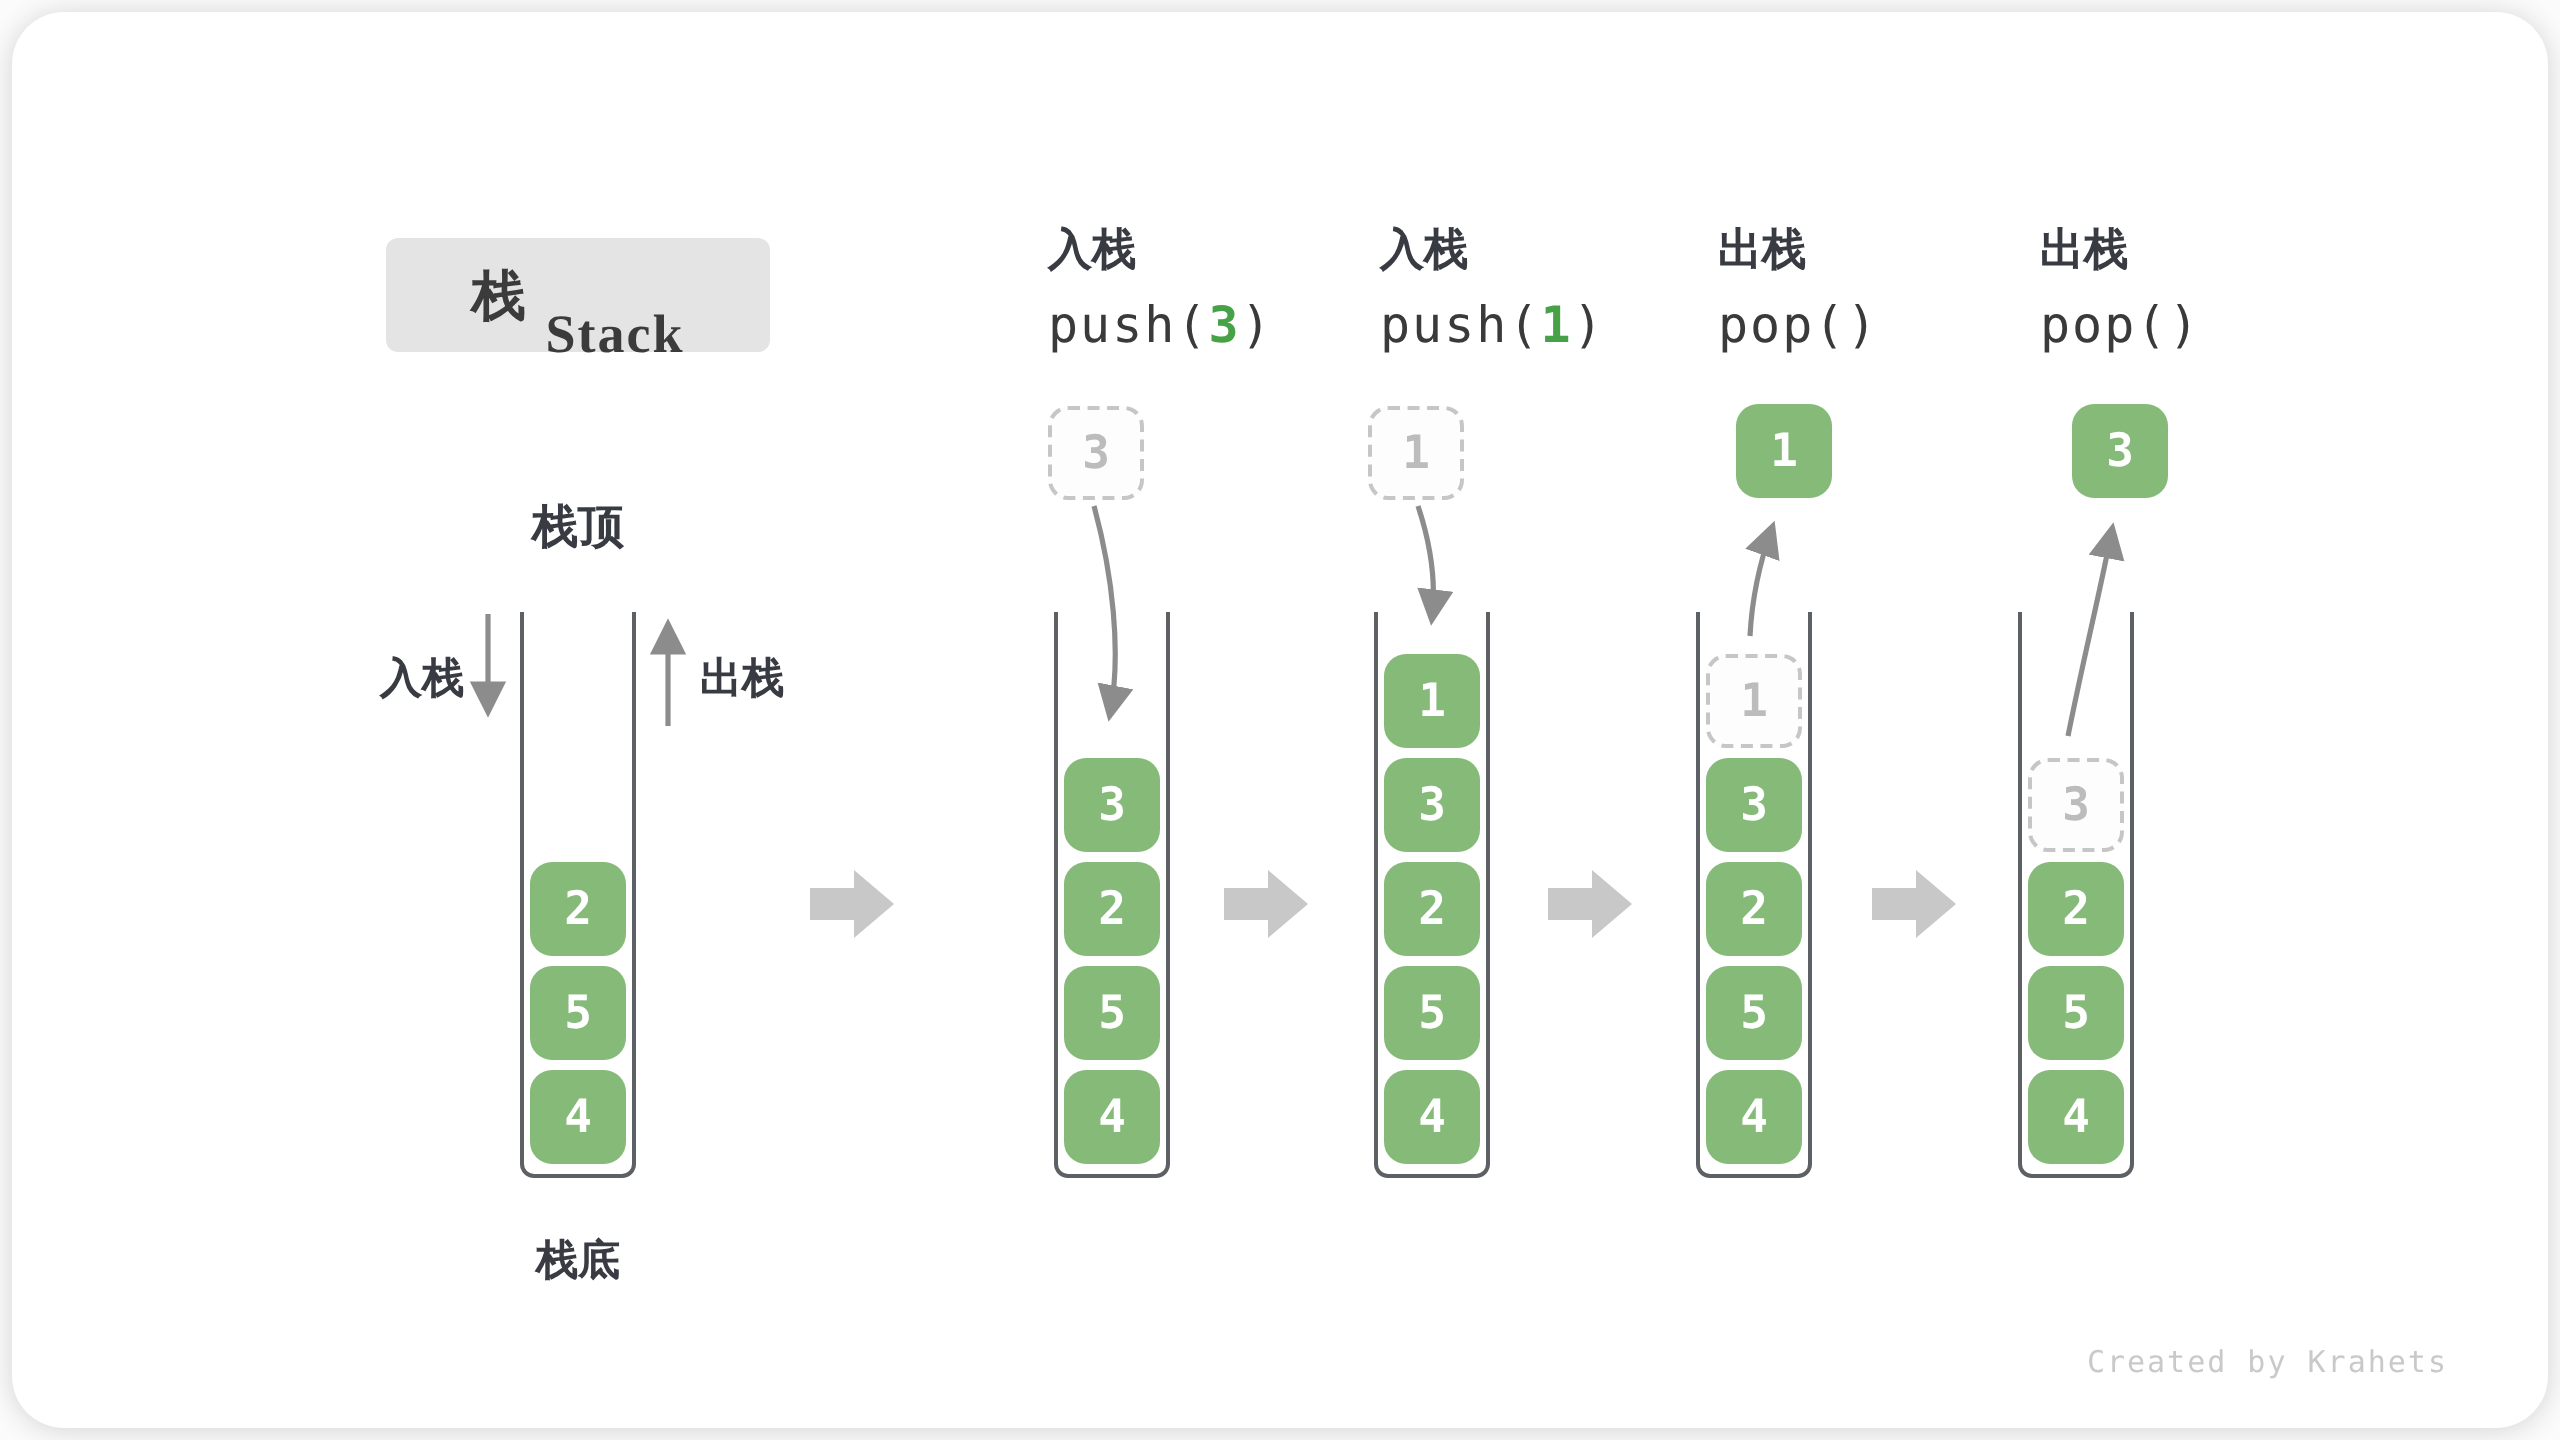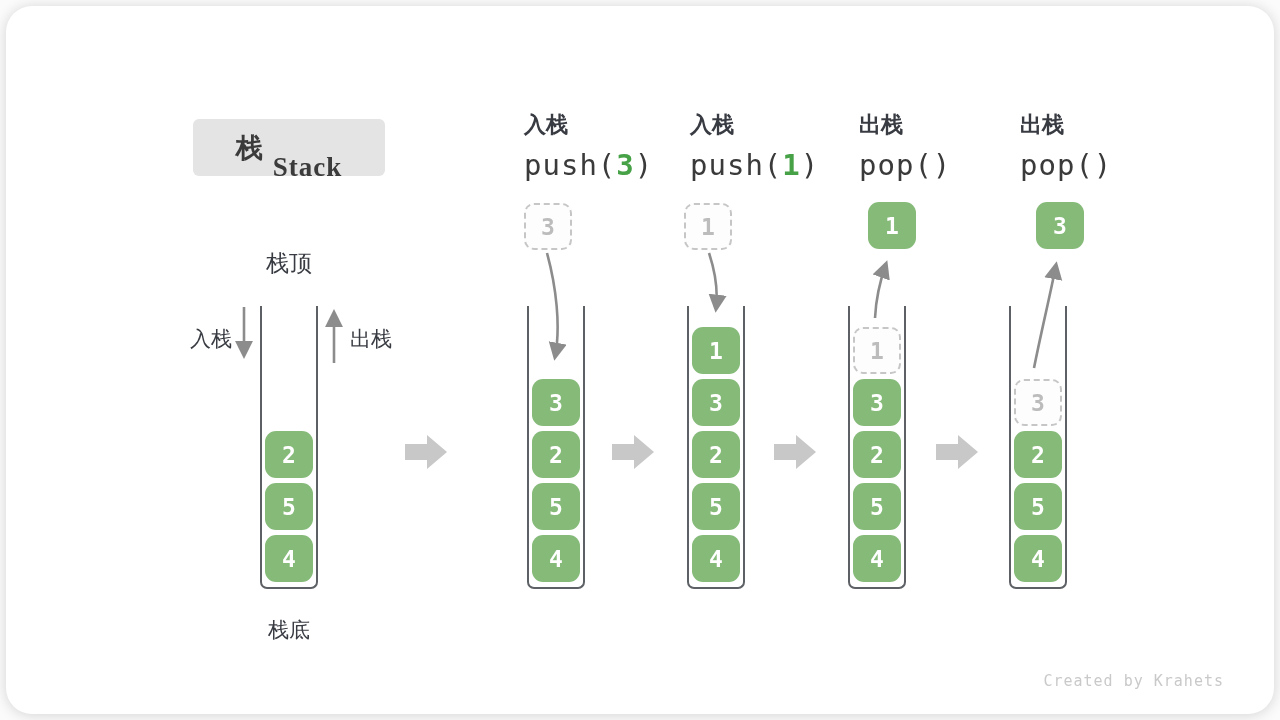--- a/index.html
+++ b/index.html
@@ -23,25 +23,25 @@
 
   .title-box{position:absolute;left:187px;top:113px;width:192px;height:57px;
              background:var(--title-bg);border-radius:6px;display:flex;
              align-items:center;justify-content:center;gap:10px;}
   .title-cjk{font-weight:700;font-size:27px;color:#3b3b3b;}
   .title-latin{font-family:Liberation Serif, serif;font-weight:600;
                font-size:27px;color:#3b3b3b;letter-spacing:1px;margin-top:40px;}
 
   .op-header{position:absolute;top:104px;}
   .op-cn{font-weight:700;font-size:22px;color:var(--text-dark);margin-bottom:8px;}
-  .op-code{font-family:"DejaVu Sans Mono",monospace;font-size:29px;
+  .op-code{font-family:"DejaVu Sans Mono",monospace;font-size:25px;
            color:#3a3a3a;letter-spacing:1px;}
   .op-arg{color:var(--green-text);font-weight:700;}
 
-  .cn-label{position:absolute;font-weight:400;color:var(--text-dark);}
+  .cn-label{position:absolute;font-weight:700;color:var(--text-dark);}
   .label-top{left:225px;top:242px;width:116px;text-align:center;font-size:23px;}
   .label-bottom{left:225px;top:610px;width:116px;text-align:center;font-size:21px;}
   .label-push{left:184px;top:319px;font-size:21px;}
   .label-pop{left:344px;top:319px;font-size:21px;}
 
   .stack{position:absolute;top:300px;width:58px;height:283px;box-sizing:border-box;
          border-left:2px solid var(--wall);border-right:2px solid var(--wall);
          border-bottom:2px solid var(--wall);
          border-bottom-left-radius:7px;border-bottom-right-radius:7px;
          display:flex;flex-direction:column;justify-content:flex-end;

